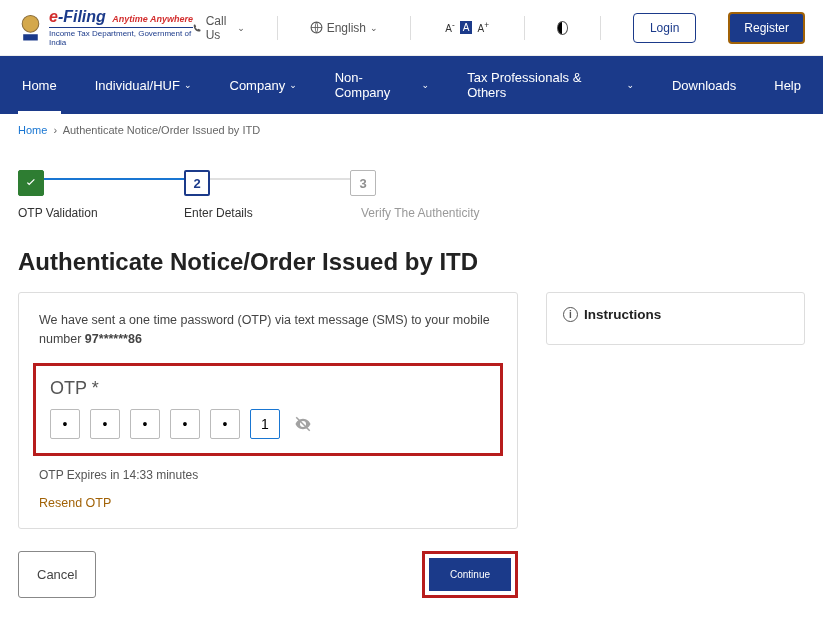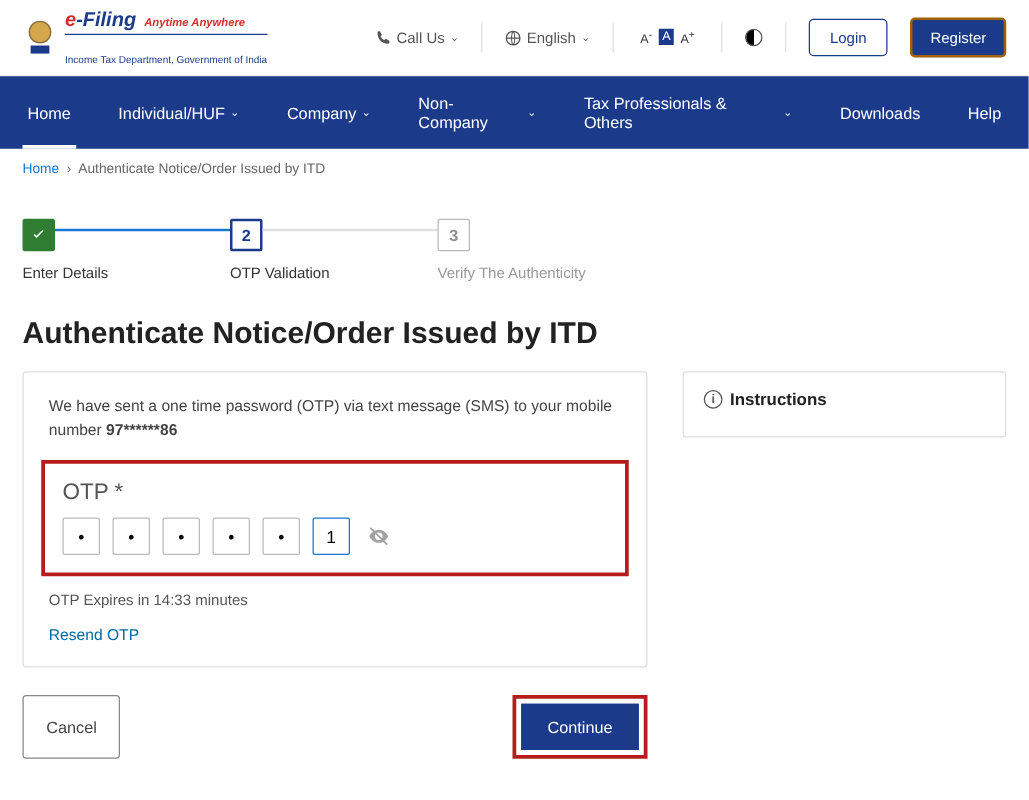--- a/index.html
+++ b/index.html
@@ -6,23 +6,23 @@
   body { font-family: Arial, sans-serif; font-size: 13px; color: #333; background: #fff; width: 823px; }
   
   .header { display: flex; align-items: center; justify-content: space-between; padding: 8px 18px; border-bottom: 1px solid #eee; }
   .logo-area { display: flex; align-items: center; gap: 6px; }
   .emblem { width: 28px; height: 30px; }
   .logo-text { display: flex; flex-direction: column; }
   .logo-main { font-size: 16px; font-weight: 600; font-style: italic; }
   .logo-main .e { color: #d32f2f; }
   .logo-main .filing { color: #1b3a8a; }
   .logo-tag { font-size: 9px; color: #d32f2f; margin-left: 2px; }
-  .logo-sub { font-size: 8px; color: #1b3a8a; border-top:1px solid #1b3a8a; padding-top:15px; margin-top:1px;}
-  
-  .header-right { display: flex; align-items: center; gap: 18px; }
+  .logo-sub { font-size: 8px; color: #1b3a8a; border-top:1px solid #1b3a8a; padding-top:1px; margin-top:1px;}
+  
+  .header-right { display: flex; align-items: center; gap: 32px; }
   .hdr-item { display: flex; align-items: center; gap: 4px; font-size: 12px; color: #555; cursor: pointer; }
   .divider { width: 1px; height: 24px; background: #ddd; }
   .fsize { display:flex; gap:2px; align-items:center;}
   .fsize span { font-size: 10px; padding:1px 3px; }
   .fsize .active { background:#1b3a8a; color:white; }
   .contrast { width:14px; height:14px; border-radius:50%; background: linear-gradient(90deg,#000 50%,#fff 50%); border:1px solid #555;}
   .btn-login { background:#fff; border:1px solid #1b3a8a; color:#1b3a8a; padding:7px 16px; border-radius:4px; font-size:12px; cursor:pointer; }
   .btn-register { background:#1b3a8a; border:2px solid #a16207; color:#fff; padding:7px 14px; border-radius:4px; font-size:12px; cursor:pointer; }
   
   .navbar { background:#1b3a8a; display:flex; padding:0 18px; gap: 30px; }
@@ -36,48 +36,48 @@
   .content { padding: 10px 18px 20px; }
   
   .stepper { display:flex; align-items:center; margin: 14px 0 8px; }
   .step-box { width:26px; height:26px; border:1px solid #888; display:flex; align-items:center; justify-content:center; font-size:13px; font-weight:600; color:#444; background:#fff; border-radius:2px;}
   .step-box.done { background:#2e7d32; border-color:#2e7d32; color:#fff; }
   .step-box.current { border:2px solid #1b3a8a; color:#1b3a8a; }
   .step-line { height:2px; background:#1976d2; flex:0 0 140px; margin-top:-5px; align-self:flex-start; position:relative; top:13px;}
   .step-line.gray { background:#e0e0e0; }
   .step-labels { display:flex; margin-top:10px; }
   .step-label { font-size:12px; color:#333; font-weight:500; width:166px;}
-  .step-label.muted { color:#999; }
+  .step-label.muted { color:#999;margin-left:11px; }
   
   h1.page-title { font-size:24px; font-weight:700; color:#222; margin: 28px 0 16px; }
   
   .columns { display:flex; gap:28px; }
   .left { flex:0 0 500px; }
   .right { flex:1; }
   
   .card { border:1px solid #ddd; border-radius:3px; padding:18px 20px; }
   .card .subtitle { font-size:13px; color:#444; margin-bottom:14px; }
   .card .msg { font-size:12.5px; color:#444; line-height:1.5; margin-bottom:4px; }
   .card .msg b { font-weight:700;margin-top:20px; }
   
   .otp-section { border:3px solid #b71c1c; padding: 12px 14px 14px; margin: 14px -6px 10px; }
   .otp-label { font-size:18px; color:#555; margin-bottom:10px; }
   .otp-row { display:flex; gap:10px; align-items:center; }
   .otp-input { width:30px; height:30px; border:1px solid #bbb; text-align:center; font-size:14px; border-radius:2px; }
   .otp-input.focus { border:1.5px solid #1976d2; }
   .eye-icon { width:18px; height:18px; opacity:0.6; margin-left:4px;}
   
   .expire { font-size:12px; color:#555; margin-top:12px; }
-  .resend { font-size:12.5px; color:#0369a1; margin-top:14px; cursor:pointer; }
+  .resend { font-size:12.5px; color:#a16207; margin-top:14px; cursor:pointer; }
   .attempts { font-size:12px; color:#555; margin-top:18px; }
   
   .actions { display:flex; justify-content:space-between; margin-top:22px; }
   .btn-cancel { background:#fff; border:1px solid #888; color:#444; padding:10px 18px; border-radius:3px; font-size:13px; cursor:pointer; }
   .btn-continue-wrap { border:3px solid #b71c1c; padding:4px; }
-  .btn-continue { background:#1b3a8a; border:1px solid #1b3a8a; color:#fff; padding:10px 20px; font-size:13px; cursor:pointer; }
+  .btn-continue { background:#1b3a8a; border:1px solid #1b3a8a; color:#fff; padding:10px 20px; font-size:10px; cursor:pointer; }
   
   .info-card { border:1px solid #ddd; border-radius:3px; padding:14px 16px; }
   .info-title { font-size:13.5px; font-weight:700; color:#222; display:flex; align-items:center; gap:6px; margin-bottom:8px;}
   .info-icon { width:15px; height:15px; border:1.5px solid #555; border-radius:50%; display:flex; align-items:center; justify-content:center; font-size:10px; font-weight:700; color:#555;}
   .info-list { list-style:disc; padding-left:20px; }
   .info-list li { font-size:12px; color:#444; line-height:1.5; margin-bottom:4px;}
 </style>
 </head>
 <body>
 
@@ -161,22 +161,22 @@
       <svg width="14" height="14" viewBox="0 0 24 24">
           <path fill="#fff" d="M9 16l-4-4 1.5-1.5L9 13l8-8L18.5 6.5z"></path>
         </svg>
     </div>
     <div class="step-line"></div>
     <div class="step-box current">2</div>
     <div class="step-line gray"></div>
     <div class="step-box" style="opacity:0.6">3</div>
   </div>
   <div class="step-labels">
+    <div class="step-label">OTP Validation</div>
     <div class="step-label">Enter Details</div>
-    <div class="step-label">OTP Validation</div>
     <div class="step-label muted">Verify The Authenticity</div>
   </div>
 
   <h1 class="page-title">Authenticate Notice/Order Issued by ITD</h1>
 
   <div class="columns">
     <div class="left">
       <div class="card">
         <div class="msg">
           <span>We have sent a one time password (OTP) via text message (SMS) to your mobile number </span><b>97******86</b>

